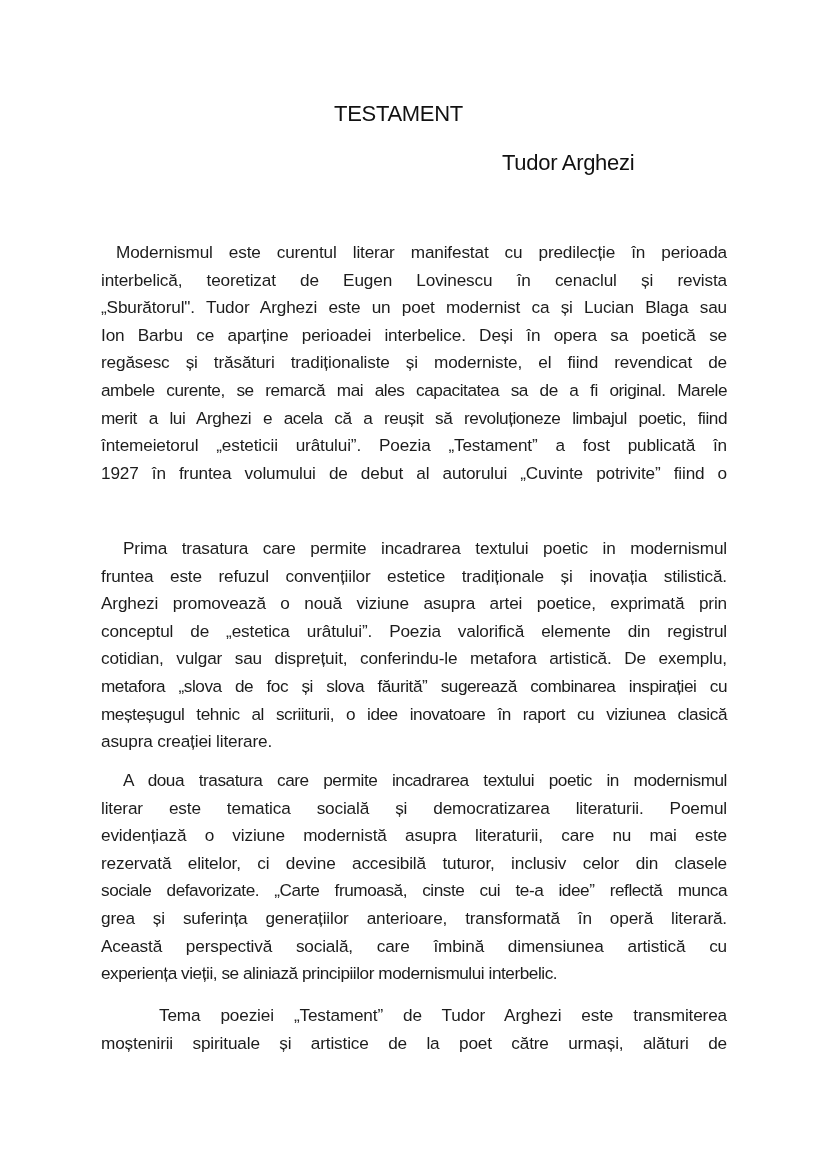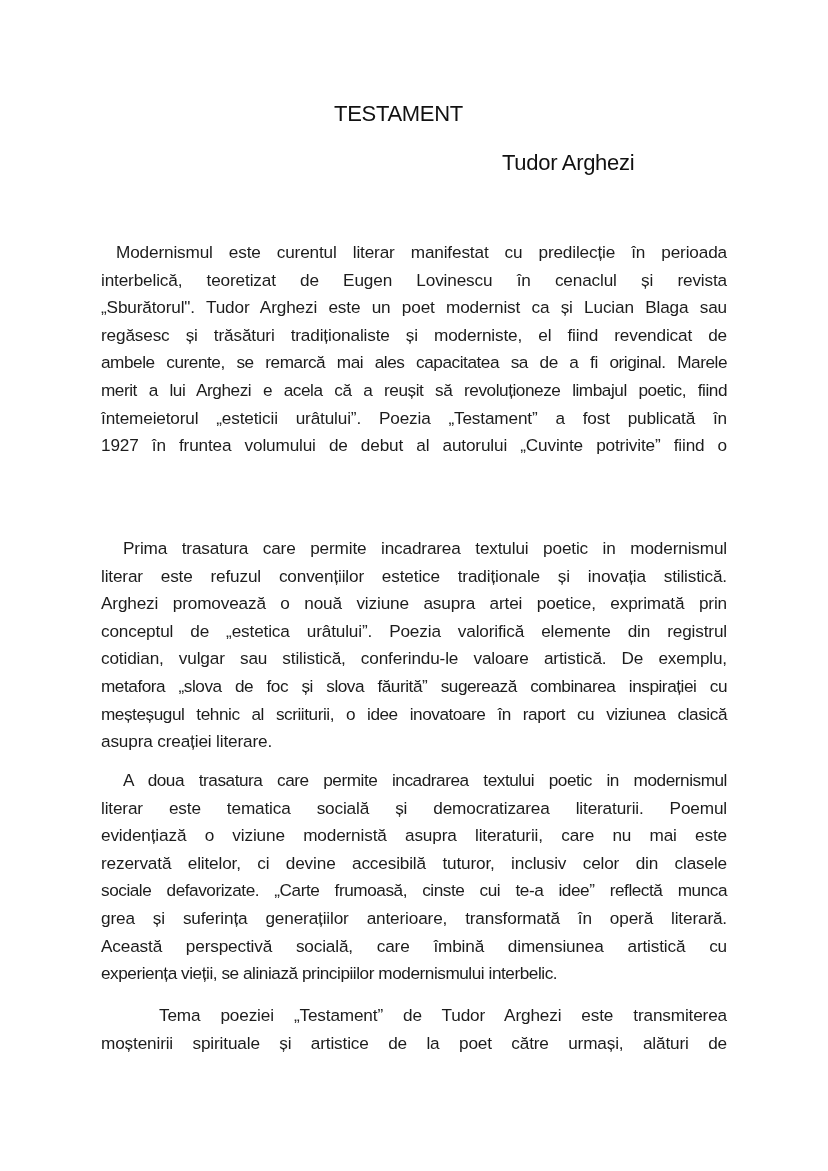--- a/index.html
+++ b/index.html
@@ -69,33 +69,34 @@
 
 <div class="page">
 
   <div class="title">TESTAMENT</div>
   <div class="author">Tudor Arghezi</div>
 
   <div class="para" style="top: 239px;">
     <span class="line indent1">Modernismul este curentul literar manifestat cu predilecție în perioada</span>
     <span class="line">interbelică, teoretizat de Eugen Lovinescu în cenaclul și revista</span>
     <span class="line">„Sburătorul". Tudor Arghezi este un poet modernist ca și Lucian Blaga sau</span>
+    <span class="line">Ion Barbu ce aparține perioadei interbelice. Deși în opera sa poetică se</span>
     <span class="line">regăsesc și trăsături tradiționaliste și moderniste, el fiind revendicat de</span>
     <span class="line tight">ambele curente, se remarcă mai ales capacitatea sa de a fi original. Marele</span>
     <span class="line tight">merit a lui Arghezi e acela că a reușit să revoluționeze limbajul poetic, fiind</span>
     <span class="line">întemeietorul „esteticii urâtului”. Poezia „Testament” a fost publicată în</span>
     <span class="line">1927 în fruntea volumului de debut al autorului „Cuvinte potrivite” fiind o</span>
   </div>
 
   <div class="para" style="top: 535px;">
     <span class="line indent2">Prima trasatura care permite incadrarea textului poetic in modernismul</span>
-    <span class="line">literar este refuzul convențiilor estetice tradiționale și inovația stilistică.</span>
+    <span class="line">fruntea este refuzul convențiilor estetice tradiționale și inovația stilistică.</span>
     <span class="line">Arghezi promovează o nouă viziune asupra artei poetice, exprimată prin</span>
     <span class="line">conceptul de „estetica urâtului”. Poezia valorifică elemente din registrul</span>
-    <span class="line">cotidian, vulgar sau stilistică, conferindu-le valoare artistică. De exemplu,</span>
+    <span class="line">cotidian, vulgar sau disprețuit, conferindu-le metafora artistică. De exemplu,</span>
     <span class="line tight">metafora „slova de foc și slova făurită” sugerează combinarea inspirației cu</span>
     <span class="line tight">meșteșugul tehnic al scriiturii, o idee inovatoare în raport cu viziunea clasică</span>
     <span class="line last">asupra creației literare.</span>
   </div>
 
   <div class="para" style="top: 767px;">
     <span class="line indent2 tight">A doua trasatura care permite incadrarea textului poetic in modernismul</span>
     <span class="line">literar este tematica socială și democratizarea literaturii. Poemul</span>
     <span class="line">evidențiază o viziune modernistă asupra literaturii, care nu mai este</span>
     <span class="line">rezervată elitelor, ci devine accesibilă tuturor, inclusiv celor din clasele</span>

